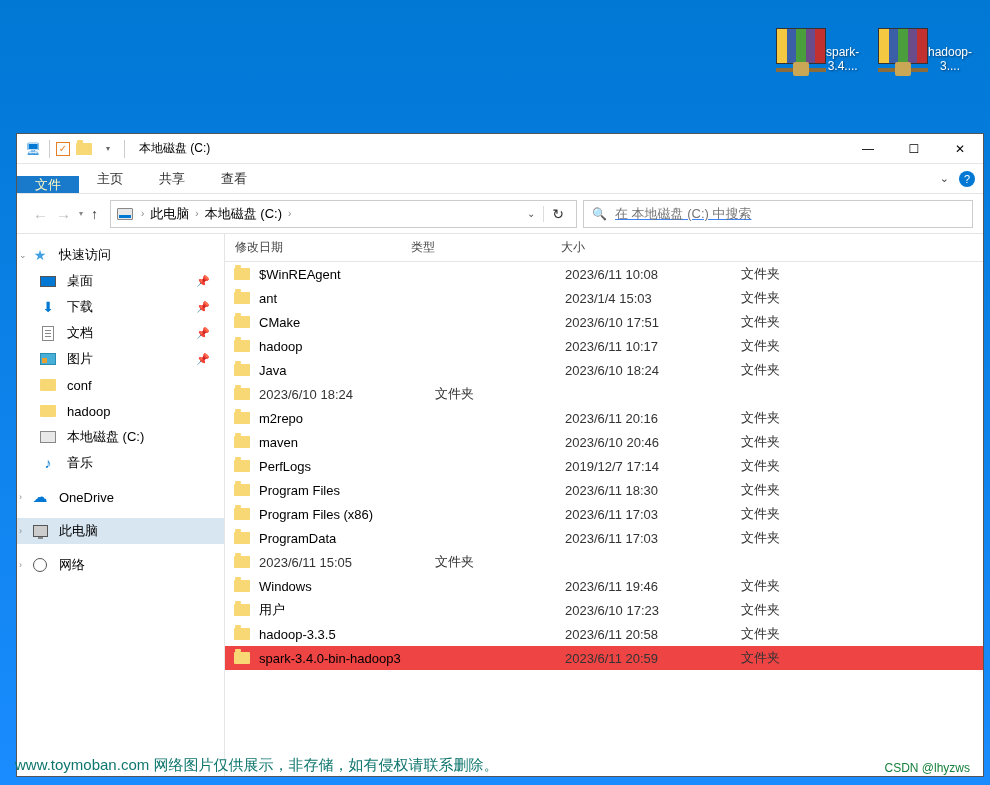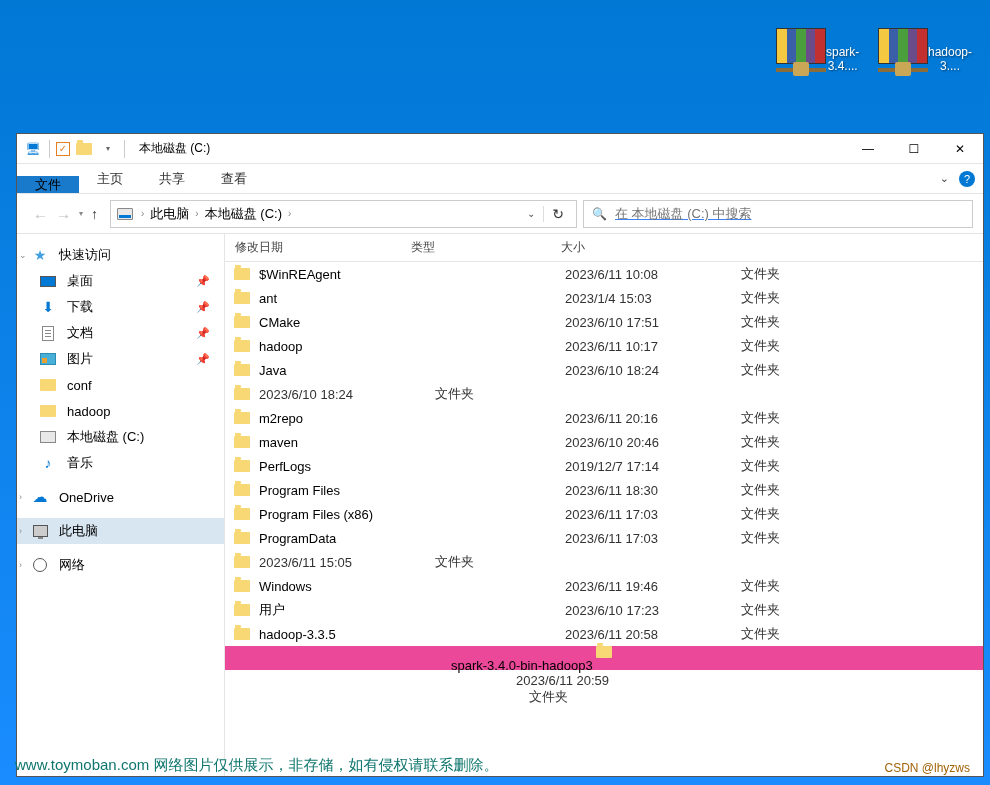--- a/index.html
+++ b/index.html
@@ -34,21 +34,21 @@
 .ti-folder::before { content: ""; position: absolute; top: -3px; left: 1px; width: 6px; height: 3px; background: #f8d775; border-radius: 1px 1px 0 0; }
 .ti-dd { font-size: 8px; color: #666; }
 .title-text { font-size: 12px; margin-left: 6px; color: #000; }
 .title-spacer { flex: 1; }
 .win-controls { display: flex; }
 .win-btn { width: 46px; height: 30px; display: flex; align-items: center; justify-content: center; font-size: 12px; color: #000; cursor: pointer; }
 
 
 .ribbon { height: 30px; display: flex; align-items: stretch; border-bottom: 1px solid #e5e5e5; }
 .ribbon-tab { padding: 0 18px; display: flex; align-items: center; font-size: 13px; cursor: pointer; }
-.ribbon-file { background: #1979ca; color: #000000; margin-top: 12px; }
+.ribbon-file { background: #1979ca; color: #fef9c3; margin-top: 12px; }
 .ribbon-plain { color: #333; }
 .ribbon-spacer { flex: 1; }
 .ribbon-right { display: flex; align-items: center; padding-right: 8px; gap: 10px; }
 .chev { font-size: 11px; color: #444; cursor: pointer; }
 .help-icon { width: 16px; height: 16px; border-radius: 50%; background: #0078d4; color: #fff; font-size: 11px; display: flex; align-items: center; justify-content: center; cursor: pointer; }
 
 
 .addr-row { height: 40px; display: flex; align-items: center; padding: 5px 10px; gap: 6px; border-bottom: 1px solid #e5e5e5; }
 .nav-arrows { display: flex; align-items: center; gap: 8px; padding: 0 6px; }
 .nav-arrow { font-size: 15px; color: #bbb; cursor: pointer; }
@@ -99,31 +99,31 @@
 .filelist { flex: 1; display: flex; flex-direction: column; overflow: hidden; }
 .columns { height: 28px; display: flex; align-items: center; border-bottom: 1px solid #e5e5e5; font-size: 12px; color: #444; }
 .col { padding-left: 10px; cursor: pointer; }
 .col-name { width: 340px; display: flex; align-items: center; }
 .col-date { width: 176px; }
 .col-type { width: 150px; }
 .col-size { flex: 1; }
 .sort-ind { margin-left: auto; margin-right: 20px; font-size: 9px; color: #888; }
 .rows { flex: 1; overflow-y: auto; }
 .row { height: 24px; display: flex; align-items: center; font-size: 13px; cursor: pointer; }
-.row.selected { background: #ec4899; flex-direction: column; }
+.row.selected { background: #ef4444; }
 .row-icon { width: 34px; display: flex; justify-content: center; }
 .folder-ic { width: 16px; height: 12px; background: #f8d775; border-radius: 1px; position: relative; }
 .folder-ic::before { content: ""; position: absolute; top: -3px; left: 1px; width: 6px; height: 3px; background: #f8d775; border-radius: 1px; }
 .row-name { width: 306px; }
 .row-date { width: 176px; color: #333; }
 .row-type { width: 150px; color: #333; }
 
 
 .wm-left { position: absolute; bottom: 10px; left: 15px; font-size: 15px; color: #0f766e; }
-.wm-right { position: absolute; bottom: 10px; right: 20px; font-size: 12px; color: #a16207; }
+.wm-right { position: absolute; bottom: 10px; right: 20px; font-size: 12px; color: #15803d; }
 </style>
 </head>
 <body>
 
 <div class="desktop-icons">
   <div class="desktop-icon">
     <div class="rar-icon">
       <div class="rar-books">
           <div class="rar-yellow"></div>
           <div class="rar-blue"></div>

